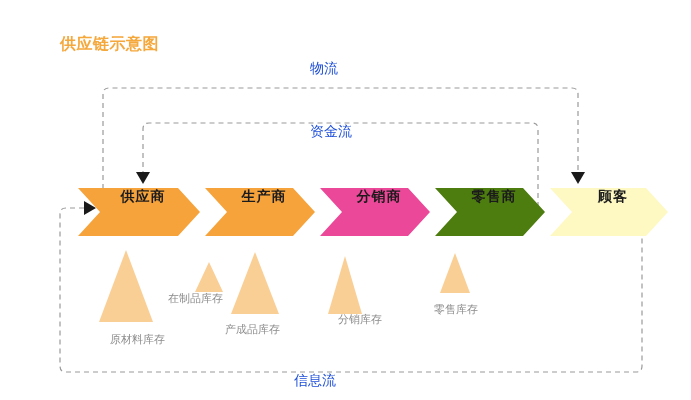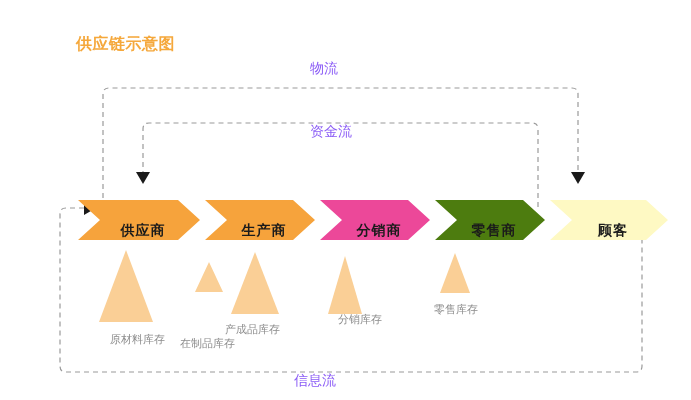--- a/index.html
+++ b/index.html
@@ -48,42 +48,42 @@
   }
   .flow-arrow {
     fill: #1a1a1a;
     stroke: none;
   }
 
   
   .flow-label {
     position: absolute;
     font-size: 14px;
-    color: #8b5cf6;
+    color: #1d4ed8;
     white-space: nowrap;
     text-align: center;
   }
   #flow-label-logistics { left: 310px; top: 60px; }
   #flow-label-capital   { left: 310px; top: 123px; }
   #flow-label-info      { left: 294px; top: 372px; }
 
   
   #chevron-row {
     position: absolute;
     left: 78px;
     top: 184px;
     height: 48px;
   }
   .chevron {
     position: absolute;
-    top: 16px;
-    height: 40px;
+    top: 4px;
+    height: 48px;
     background: #F6A33C;
     display: flex;
-    align-items: flex-end;
+    align-items: flex-start;
     justify-content: center;
     -webkit-clip-path: polygon(0 0, calc(100% - 22px) 0, 100% 50%, calc(100% - 22px) 100%, 0 100%, 22px 50%);
     clip-path: polygon(0 0, calc(100% - 22px) 0, 100% 50%, calc(100% - 22px) 100%, 0 100%, 22px 50%);
   }
   .chevron-label {
     font-size: 14px;
     font-weight: bold;
     color: #1b1b1b;
     letter-spacing: 1px;
     padding-left: 8px;
@@ -107,21 +107,21 @@
     font-size: 11px;
     color: #8c8c8c;
     white-space: nowrap;
   }
 </style>
 </head>
 <body>
 
 <div id="canvas" style="background: rgb(255, 255, 255);">
 
-  <div id="chart-title" style="color: rgb(245, 168, 60); margin-left: 16px;">供应链示意图</div>
+  <div id="chart-title" style="color: rgb(245, 168, 60);">供应链示意图</div>
 
   <svg id="flow-svg" viewBox="0 0 691 400" width="691" height="400">
 
     <g>
       <path class="flow-path" d="M 103 207 L 103 94 Q 103 88 109 88 L 572 88 Q 578 88 578 94 L 578 172" style="stroke: rgb(154, 154, 154);"></path>
       <polygon class="flow-arrow" points="571,172 585,172 578,184"></polygon>
     </g>
 
     <g>
       <path class="flow-path" d="M 538 207 L 538 129 Q 538 123 532 123 L 149 123 Q 143 123 143 129 L 143 172" style="stroke: rgb(154, 154, 154);"></path>
@@ -154,21 +154,21 @@
     </div>
     <div class="chevron" style="left: 472px; width: 118px; background: #fef9c3;">
       <span class="chevron-label">顾客</span>
     </div>
   </div>
 
   <div class="tri" style="left: 99px; top: 250px; border-left-width: 27px; border-right-width: 27px; border-bottom-width: 72px; border-bottom-color: rgb(250, 207, 150);"></div>
   <div class="tri-label" style="left: 97px; top: 332px; color: rgb(140, 140, 140); margin-left: 13px;">原材料库存</div>
 
   <div class="tri" style="left: 195px; top: 262px; border-left-width: 14px; border-right-width: 14px; border-bottom-width: 30px; border-bottom-color: rgb(250, 207, 150);"></div>
-  <div class="tri-label" style="left: 180px; top: 291px; color: rgb(140, 140, 140); margin-top: 45px;">在制品库存</div>
+  <div class="tri-label" style="left: 168px; top: 291px; color: rgb(140, 140, 140);">在制品库存</div>
 
   <div class="tri" style="left: 231px; top: 252px; border-left-width: 24px; border-right-width: 24px; border-bottom-width: 62px; border-bottom-color: rgb(250, 207, 150);"></div>
   <div class="tri-label" style="left: 225px; top: 322px; color: rgb(140, 140, 140);">产成品库存</div>
 
   <div class="tri" style="left: 328px; top: 256px; border-left-width: 17px; border-right-width: 17px; border-bottom-width: 58px; border-bottom-color: rgb(250, 207, 150);"></div>
   <div class="tri-label" style="left: 338px; top: 312px; color: rgb(140, 140, 140);">分销库存</div>
 
   <div class="tri" style="left: 440px; top: 253px; border-left-width: 15px; border-right-width: 15px; border-bottom-width: 40px; border-bottom-color: rgb(250, 207, 150);"></div>
   <div class="tri-label" style="left: 434px; top: 302px; color: rgb(140, 140, 140);">零售库存</div>
 

